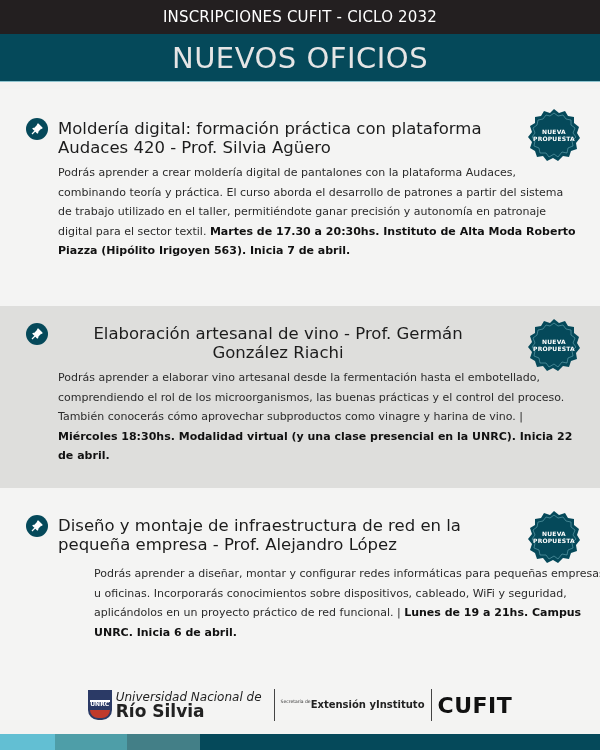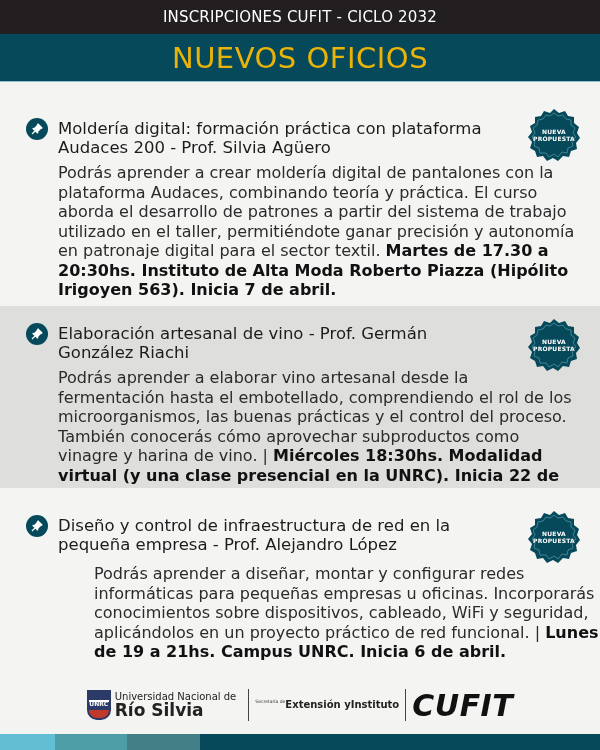--- a/index.html
+++ b/index.html
@@ -13,21 +13,21 @@
     .topbar {
       position: absolute; left: 0; top: 0; width: 600px; height: 34px;
       background: #231f20;
       color: #fff;
       display: flex; align-items: center; justify-content: center;
       font-size: 15px; font-weight: 500; letter-spacing: 0.2px;
     }
     .titlebar {
       position: absolute; left: 0; top: 34px; width: 600px; height: 48px;
       background: #05495a;
-      color: #eab308;
+      color: #e5e5e5;
       display: flex; align-items: center; justify-content: center;
       font-size: 29px; letter-spacing: 0.5px;
       border-bottom: 1px solid #8fc4cf;
     }
     .section {
       position: absolute; left: 0; width: 600px;
     }
     .section.s1 { top: 89px; height: 217px; background: #f4f4f3; }
     .section.s2 { top: 306px; height: 182px; background: #dededc; }
     .section.s3 { top: 488px; height: 232px; background: #f4f4f3; }
@@ -39,21 +39,21 @@
       background: #05495a;
       display: flex; align-items: center; justify-content: center;
     }
     .pin svg { width: 12px; height: 12px; }
     .item-title {
       position: absolute; left: 58px; width: 440px;
       font-size: 16.5px; line-height: 19px; color: #1c1c1c;
     }
     .item-desc {
       position: absolute; left: 58px; width: 520px;
-      font-size: 16px; line-height: 19.5px; color: #2b2b2b;
+      font-size: 11px; line-height: 19.5px; color: #2b2b2b;
     }
     .item-desc b { font-weight: bold; color: #111; }
     .badge {
       position: absolute; left: 527px; width: 54px; height: 54px;
     }
     .badge svg { position: absolute; left: 0; top: 0; width: 54px; height: 54px; }
     .badge .btxt {
       position: absolute; left: 0; top: 0; width: 54px; height: 54px;
       display: flex; flex-direction: column; align-items: center; justify-content: center;
       color: #fff; font-size: 6px; font-weight: bold; line-height: 7.5px; letter-spacing: 0.2px;
@@ -65,27 +65,27 @@
     .unrc-crest {
       width: 24px; height: 30px; border: 2px solid #2b3a66; border-radius: 0 0 10px 10px;
       background: linear-gradient(180deg, #2b3a66 0 30%, #fff 30% 40%, #2b3a66 40% 70%, #c0392b 70% 100%);
       margin-right: 4px; position: relative;
     }
     .unrc-crest span {
       position: absolute; left: 0; top: 8px; width: 100%; text-align: center;
       font-size: 6px; color: #fff; font-weight: bold;
     }
     .unrc-text { display: flex; flex-direction: column; line-height: 1; margin-right: 6px; }
-    .unrc-small { font-size: 10px; color: #222; }
+    .unrc-small { font-size: 12px; color: #222; font-style: italic; }
     .unrc-big { font-size: 17px; font-weight: bold; color: #222; }
     .vsep { width: 1px; height: 32px; background: #444; margin: 0 6px; }
     .sec-text { display: flex; line-height: 1.05; }
     .sec-small { font-size: 4.5px; color: #333; }
     .sec-big { font-size: 10px; font-weight: bold; color: #222; }
-    .cufit { font-size: 30px; font-weight: bold; color: #111; letter-spacing: 0.5px; font-style: italic; }
+    .cufit { font-size: 22px; font-weight: bold; color: #111; letter-spacing: 0.5px; }
     .bottombar {
       position: absolute; left: 0; top: 734px; width: 600px; height: 16px; display: flex;
     }
     .bottombar div { height: 100%; }
   </style>
 </head>
 <body>
 
 <div class="topbar">
   <span>INSCRIPCIONES CUFIT - CICLO 2032</span>
@@ -95,21 +95,21 @@
   <span>NUEVOS OFICIOS</span>
 </div>
 
 <div class="section s1">
   <div class="item" style="top:0;">
     <div class="pin" style="top:29px;">
       <svg viewBox="0 0 12 12">
           <path d="M7 1 L11 5 L9 6 L7 8 L6.5 10 L2 5.5 L4 5 L6 3 Z M4 8 L1 11" fill="#fff" stroke="#fff" stroke-width="1.2" stroke-linejoin="round"></path>
         </svg>
     </div>
-    <div class="item-title" style="top:30px;">Moldería digital: formación práctica con plataforma Audaces 200 - Prof. Silvia Agüero</div>
+    <div class="item-title" style="top:30px;">Moldería digital: formación práctica con plataforma Audaces 420 - Prof. Silvia Agüero</div>
     <div class="item-desc" style="top:74px;"><span>Podrás aprender a crear moldería digital de pantalones con la plataforma Audaces, combinando teoría y práctica. El curso aborda el desarrollo de patrones a partir del sistema de trabajo utilizado en el taller, permitiéndote ganar precisión y autonomía en patronaje digital para el sector textil.</span> <b>Martes de 17.30 a 20:30hs. Instituto de Alta Moda Roberto Piazza (Hipólito Irigoyen 563). Inicia 7 de abril.</b></div>
     <div class="badge" style="top:19px;">
       <svg viewBox="0 0 54 54">
         <path d="M27 1 L32 5 L38 3 L41 8 L47 9 L47 15 L52 19 L50 25 L53 30 L49 35 L50 41 L44 43 L42 49 L36 48 L31 53 L26 50 L20 53 L16 48 L10 49 L8 43 L3 40 L5 34 L1 29 L5 24 L3 18 L8 15 L8 9 L14 8 L17 3 L23 5 Z" fill="#05495a"></path>
         <path d="M27 5 L31 8 L36 7 L39 11 L44 12 L44 17 L48 20 L46 25 L49 29 L45 33 L46 38 L41 40 L40 45 L35 44 L31 49 L27 46 L22 49 L19 45 L13 45 L12 40 L7 38 L8 33 L5 29 L8 25 L6 20 L10 17 L11 12 L16 11 L19 7 L23 8 Z" fill="none" stroke="#6aa9b5" stroke-width="0.6"></path>
       </svg>
       <div class="btxt">
           <span>NUEVA</span>
           <span>PROPUESTA</span>
         </div>
@@ -117,21 +117,21 @@
   </div>
 </div>
 
 <div class="section s2">
   <div class="item" style="top:0;">
     <div class="pin" style="top:17px;">
       <svg viewBox="0 0 12 12">
           <path d="M7 1 L11 5 L9 6 L7 8 L6.5 10 L2 5.5 L4 5 L6 3 Z M4 8 L1 11" fill="#fff" stroke="#fff" stroke-width="1.2" stroke-linejoin="round"></path>
         </svg>
     </div>
-    <div class="item-title" style="top:18px;">Elaboración artesanal de vino - Prof. Germán González Riachi</div>
+    <div class="item-title" style="top:18px;text-align:center;">Elaboración artesanal de vino - Prof. Germán González Riachi</div>
     <div class="item-desc" style="top:62px;"><span>Podrás aprender a elaborar vino artesanal desde la fermentación hasta el embotellado, comprendiendo el rol de los microorganismos, las buenas prácticas y el control del proceso. También conocerás cómo aprovechar subproductos como vinagre y harina de vino. | </span><b>Miércoles 18:30hs. Modalidad virtual (y una clase presencial en la UNRC). Inicia 22 de abril.</b></div>
     <div class="badge" style="top:12px;">
       <svg viewBox="0 0 54 54">
         <path d="M27 1 L32 5 L38 3 L41 8 L47 9 L47 15 L52 19 L50 25 L53 30 L49 35 L50 41 L44 43 L42 49 L36 48 L31 53 L26 50 L20 53 L16 48 L10 49 L8 43 L3 40 L5 34 L1 29 L5 24 L3 18 L8 15 L8 9 L14 8 L17 3 L23 5 Z" fill="#05495a"></path>
         <path d="M27 5 L31 8 L36 7 L39 11 L44 12 L44 17 L48 20 L46 25 L49 29 L45 33 L46 38 L41 40 L40 45 L35 44 L31 49 L27 46 L22 49 L19 45 L13 45 L12 40 L7 38 L8 33 L5 29 L8 25 L6 20 L10 17 L11 12 L16 11 L19 7 L23 8 Z" fill="none" stroke="#6aa9b5" stroke-width="0.6"></path>
       </svg>
       <div class="btxt">
           <span>NUEVA</span>
           <span>PROPUESTA</span>
         </div>
@@ -139,21 +139,21 @@
   </div>
 </div>
 
 <div class="section s3">
   <div class="item" style="top:0;">
     <div class="pin" style="top:27px;">
       <svg viewBox="0 0 12 12">
           <path d="M7 1 L11 5 L9 6 L7 8 L6.5 10 L2 5.5 L4 5 L6 3 Z M4 8 L1 11" fill="#fff" stroke="#fff" stroke-width="1.2" stroke-linejoin="round"></path>
         </svg>
     </div>
-    <div class="item-title" style="top:28px;">Diseño y control de infraestructura de red en la pequeña empresa - Prof. Alejandro López</div>
+    <div class="item-title" style="top:28px;">Diseño y montaje de infraestructura de red en la pequeña empresa - Prof. Alejandro López</div>
     <div class="item-desc" style="top:76px;margin-left:36px;"><span>Podrás aprender a diseñar, montar y configurar redes informáticas para pequeñas empresas u oficinas. Incorporarás conocimientos sobre dispositivos, cableado, WiFi y seguridad, aplicándolos en un proyecto práctico de red funcional. | </span><b>Lunes de 19 a 21hs. Campus UNRC. Inicia 6 de abril.</b></div>
     <div class="badge" style="top:22px;">
       <svg viewBox="0 0 54 54">
         <path d="M27 1 L32 5 L38 3 L41 8 L47 9 L47 15 L52 19 L50 25 L53 30 L49 35 L50 41 L44 43 L42 49 L36 48 L31 53 L26 50 L20 53 L16 48 L10 49 L8 43 L3 40 L5 34 L1 29 L5 24 L3 18 L8 15 L8 9 L14 8 L17 3 L23 5 Z" fill="#05495a"></path>
         <path d="M27 5 L31 8 L36 7 L39 11 L44 12 L44 17 L48 20 L46 25 L49 29 L45 33 L46 38 L41 40 L40 45 L35 44 L31 49 L27 46 L22 49 L19 45 L13 45 L12 40 L7 38 L8 33 L5 29 L8 25 L6 20 L10 17 L11 12 L16 11 L19 7 L23 8 Z" fill="none" stroke="#6aa9b5" stroke-width="0.6"></path>
       </svg>
       <div class="btxt">
           <span>NUEVA</span>
           <span>PROPUESTA</span>
         </div>

